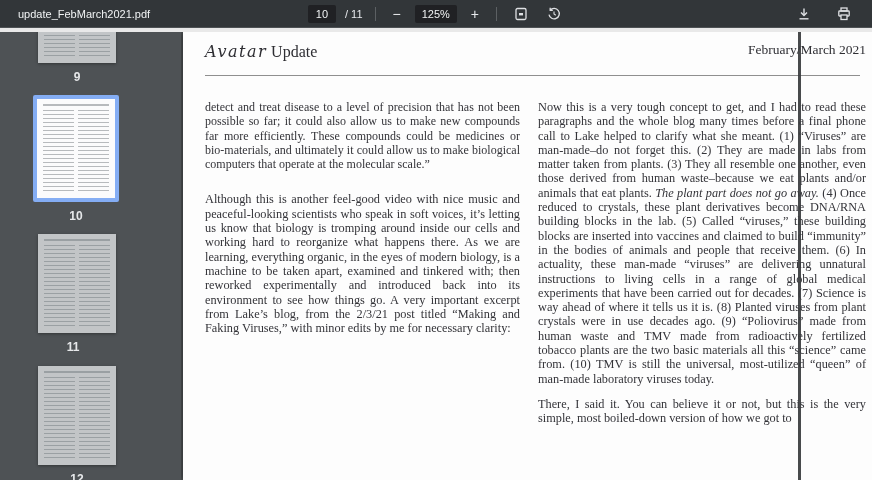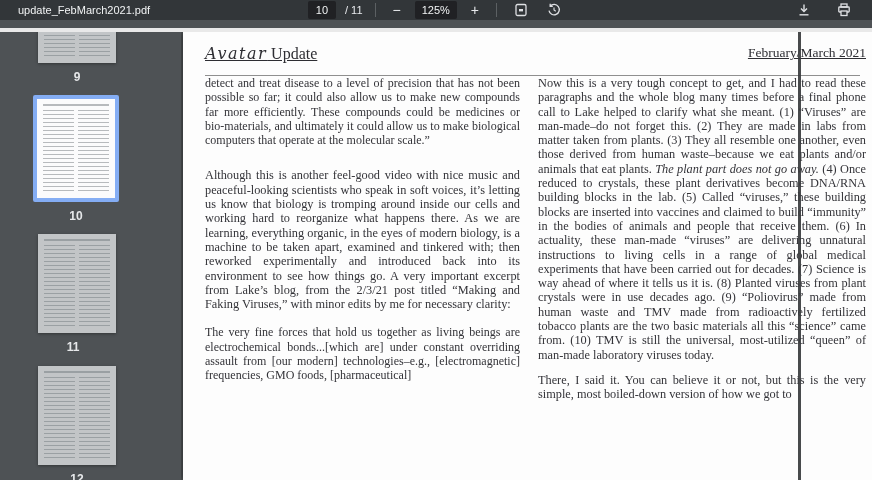--- a/index.html
+++ b/index.html
@@ -6,21 +6,21 @@
   html,body { margin:0; padding:0; }
   body {
     width:872px; height:480px; overflow:hidden;
     font-family:"Liberation Sans", sans-serif;
     background:#4e5255;
   }
   .window { position:relative; width:872px; height:480px; overflow:hidden; background:#4e5255; }
 
   
   .toolbar {
-    position:absolute; top:0; left:0; right:0; height:20px;
+    position:absolute; top:0; left:0; right:0; height:27px;
     background:#323639; color:#f1f3f4;
     display:flex; align-items:center; z-index:20;
   }
   .tb-left { flex:1 1 0; display:flex; align-items:center; padding-left:18px; min-width:0; }
   .filename { font-size:11px; color:#f1f3f4; white-space:nowrap; }
   .tb-center { display:flex; align-items:center; gap:9px; font-size:11px; flex:0 0 auto; }
   .pagebox {
     background:#202124; border:none; border-radius:2px; color:#f1f3f4;
     font-size:11px; padding:3px 7px; width:28px; text-align:center;
     font-family:"Liberation Sans",sans-serif;
@@ -68,31 +68,31 @@
   .t12 { left:38px; top:334px; width:78px; }
 
   
   .main { position:relative; flex:1 1 auto; overflow:hidden; background:#4e5255; }
   .page {
     position:absolute; left:2px; top:0; width:689px; height:448px;
     background:#fdfdfd; box-shadow:-3px 0 5px rgba(0,0,0,0.3); overflow:hidden;
   }
   .page-inner { padding:10px 6px 0 22px; }
   .doc-header {
-    display:flex; align-items:center; height:22px;
-    font-family:"Liberation Serif", serif; color:#2e2e33;text-decoration:underline;
+    display:flex; align-items:flex-start; height:22px;
+    font-family:"Liberation Serif", serif; color:#2e2e33;
   }
   .doc-title { flex:1 1 0; font-size:16px; white-space:nowrap; }
   .avatar-script { font-family:"DejaVu Serif", serif; font-style:italic; letter-spacing:1.5px; }
   .doc-center { flex:0 0 auto; font-size:13.5px; text-align:center; }
   .doc-right { flex:1 1 0; font-size:13.5px; text-align:right; padding-right:22px; white-space:nowrap; }
   .rule { border:none; border-top:1px solid #8f8f8f; margin:11px 0 0 0; width:655px; }
 
   .columns {
-    display:flex; 
+    display:flex; margin-top:24px;
     font-family:"Liberation Serif", serif; font-size:12.3px; line-height:14.3px;
     color:#333338; text-align:justify;
   }
   .col-left { flex:0 0 315px; width:315px; }
   .col-right { flex:0 0 328px; width:328px; margin-left:18px; }
   .columns p { margin:0; }
   .quote { margin-left:32px; margin-right:12px; font-size:12px; }
   .p-main { margin-top:21px !important; }
   .q2 { margin-top:14px !important; }
   .p2 { margin-top:11px !important; }
@@ -204,21 +204,20 @@
         <div class="page-inner">
           <div class="doc-header">
             <span class="doc-title"><span class="avatar-script">Avatar</span><span> Update</span></span>
             <span class="doc-center">February/March 2021</span>
           </div>
           <hr class="rule">
           <div class="columns">
             <div class="col-left">
               <p class="quote q1">detect and treat disease to a level of precision that has not been possible so far; it could also allow us to make new compounds far more efficiently. These compounds could be medicines or bio-materials, and ultimately it could allow us to make biological computers that operate at the molecular scale.”</p>
               <p class="p-main">Although this is another feel-good video with nice music and peaceful-looking scientists who speak in soft voices, it’s letting us know that biology is tromping around inside our cells and working hard to reorganize what happens there. As we are learning, everything organic, in the eyes of modern biology, is a machine to be taken apart, examined and tinkered with; then reworked experimentally and introduced back into its environment to see how things go. A very important excerpt from Lake’s blog, from the 2/3/21 post titled “Making and Faking Viruses,” with minor edits by me for necessary clarity:</p>
-              <p class="quote q2">The very fine forces that hold us together as living beings are electrochemical bonds...[which are] under constant overriding assault from [our modern] technologies–e.g., [electromagnetic] frequencies, GMO foods, [pharmaceutical]</p>
             </div>
             <div class="col-right">
               <p class="p1"><span>Now this is a very tough concept to get, and I had to read these paragraphs and the whole blog many times before a final phone call to Lake helped to clarify what she meant. (1) “Viruses” are man-made–do not forget this. (2) They are made in labs from matter taken from plants. (3) They all resemble one another, even those derived from human waste–because we eat plants and/or animals that eat plants. </span><i>The plant part does not go away.</i><span> (4) Once reduced to crystals, these plant derivatives become DNA/RNA building blocks in the lab. (5) Called “viruses,” these building blocks are inserted into vaccines and claimed to build “immunity” in the bodies of animals and people that receive them. (6) In actuality, these man-made “viruses” are delivering unnatural instructions to living cells in a range of global medical experiments that have been carried out for decades. (7) Science is way ahead of where it tells us it is. (8) Planted viruses from plant crystals were in use decades ago. (9) “Poliovirus” made from human waste and TMV made from radioactively fertilized tobacco plants are the two basic materials all this “science” came from. (10) TMV is still the universal, most-utilized “queen” of man-made laboratory viruses today.</span></p>
               <p class="p2">There, I said it. You can believe it or not, but this is the very simple, most boiled-down version of how we got to</p>
             </div>
           </div>
         </div>
       </div>
       <div class="artifact-line"></div>
     </div>

